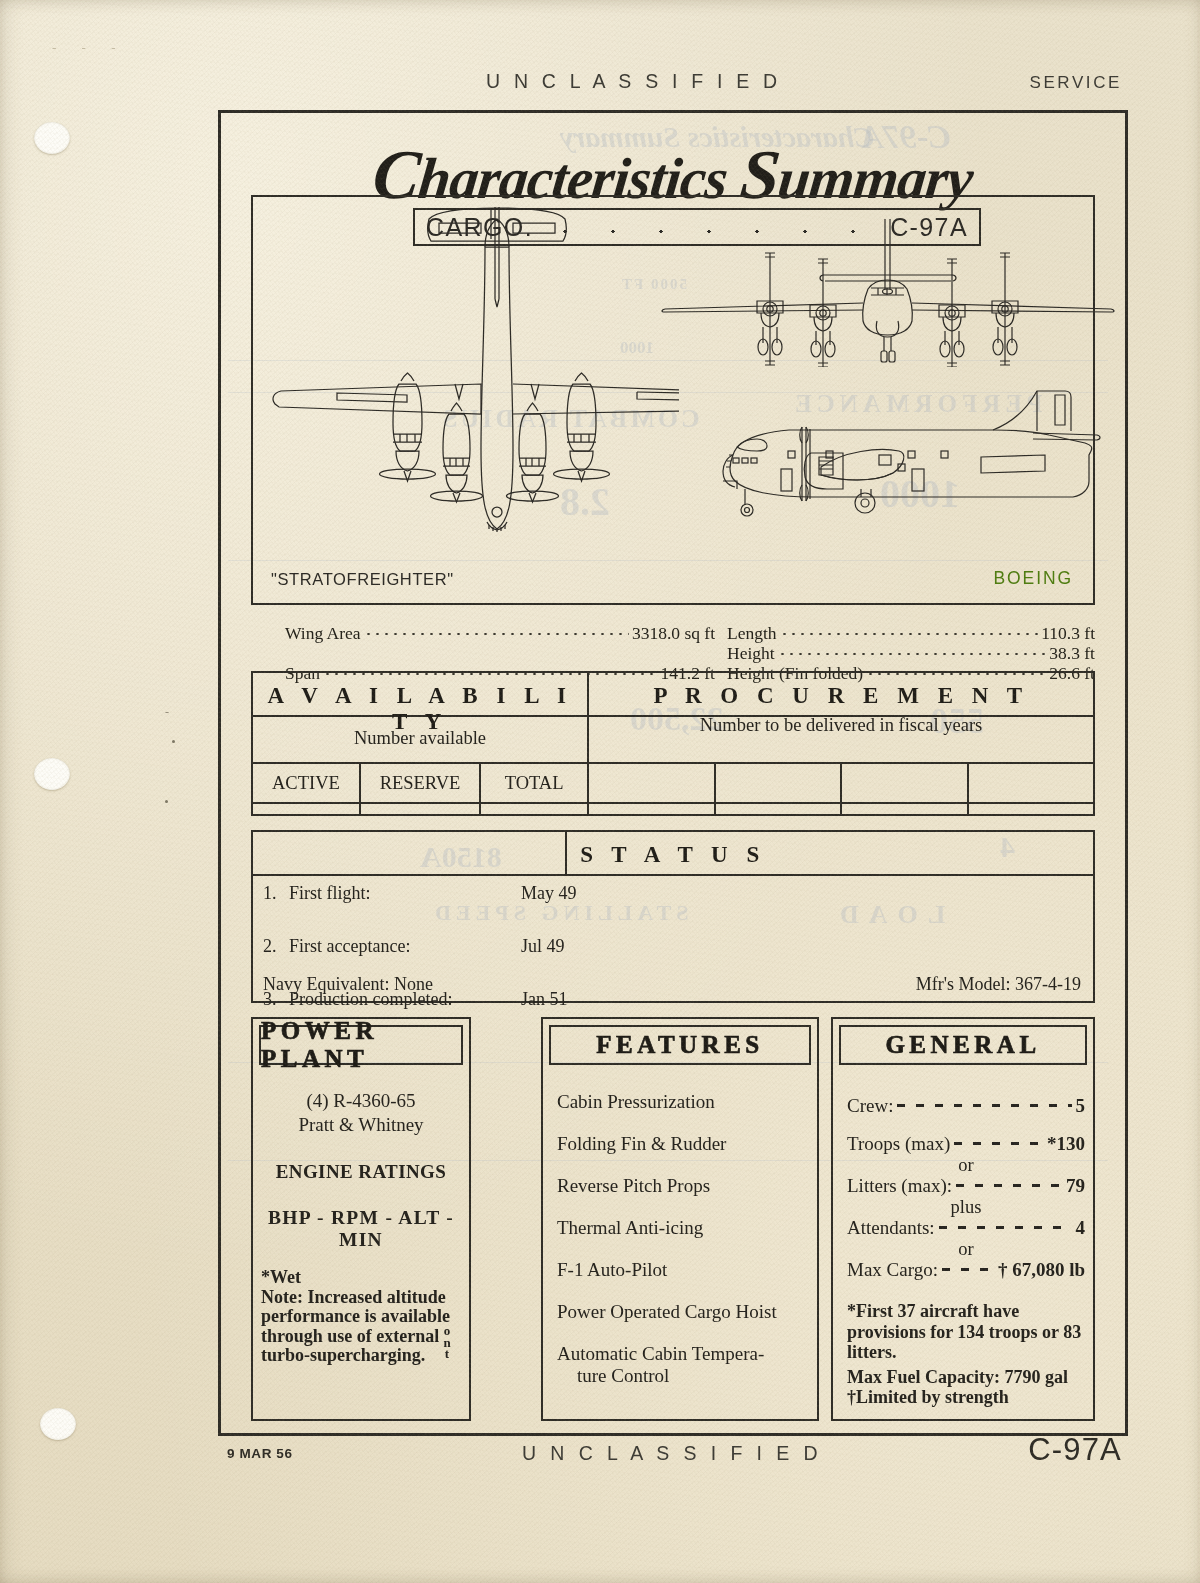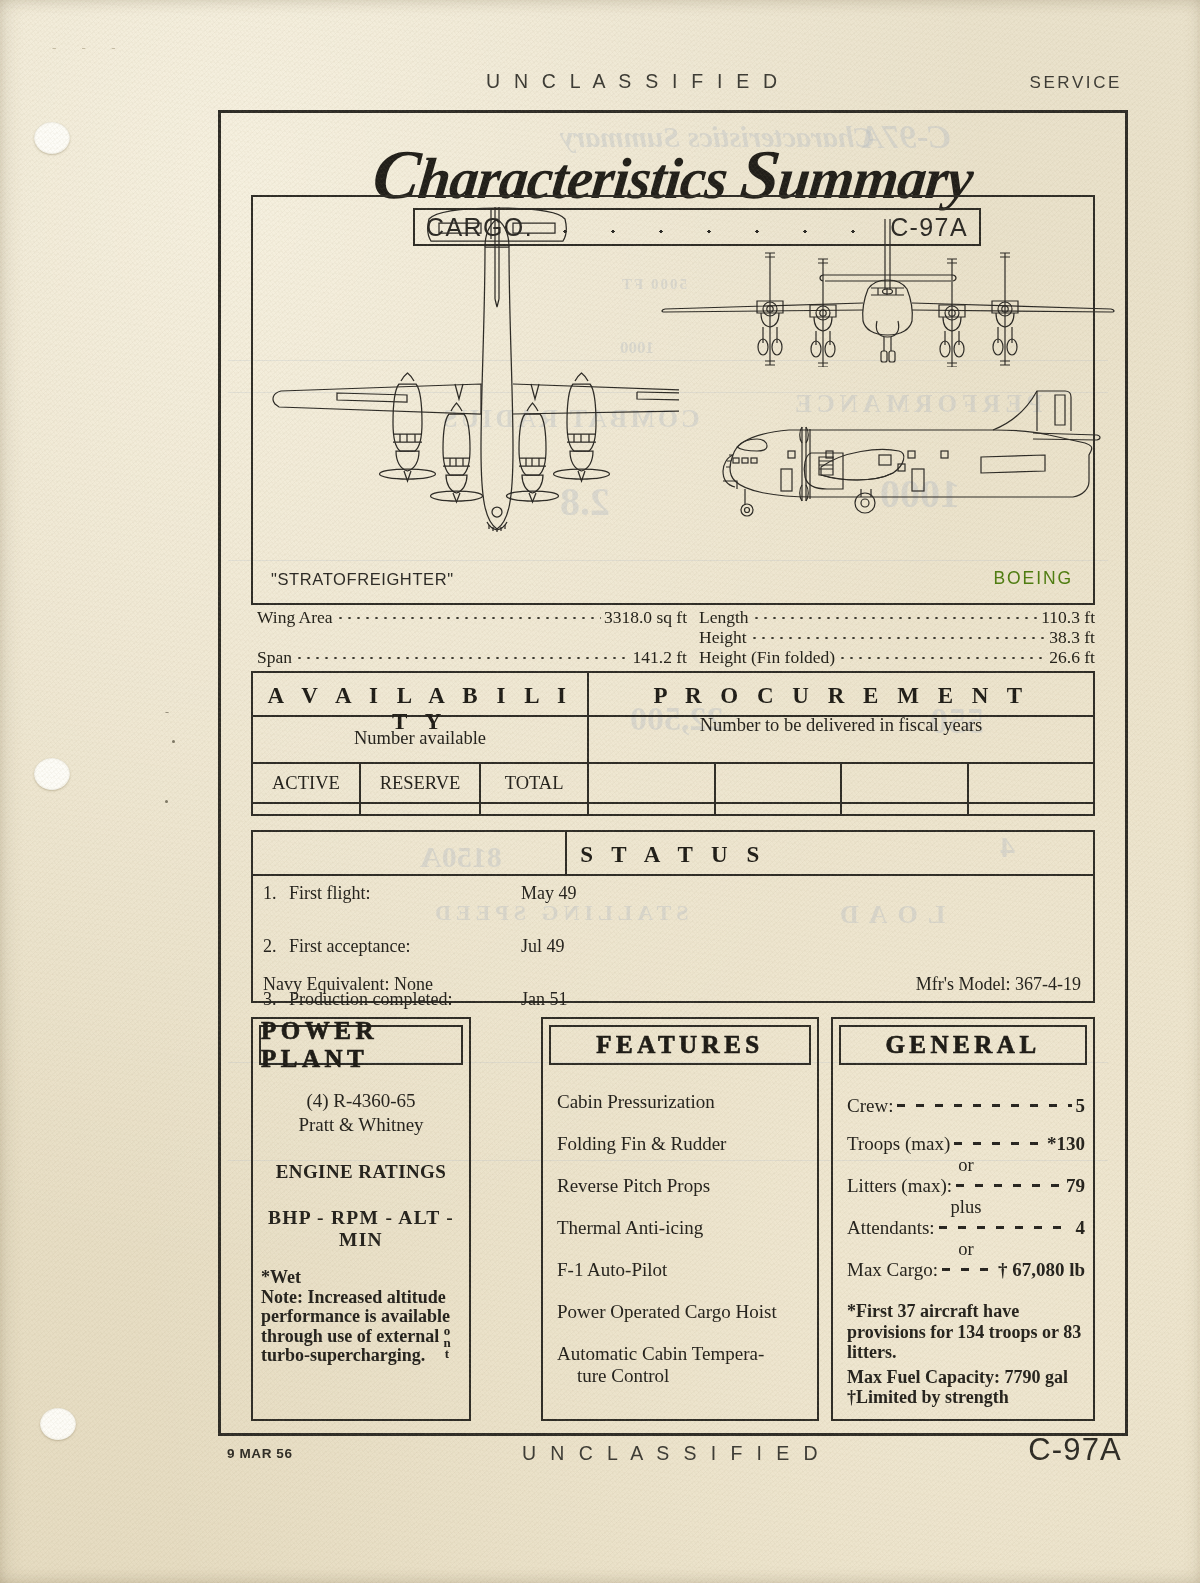--- a/index.html
+++ b/index.html
@@ -111,21 +111,21 @@
     position:absolute;right:20px;bottom:14px;
     font-family:"Liberation Sans",sans-serif;font-size:17.5px;letter-spacing:1.9px;color:#4d7c0f;
   }
   .view{position:absolute;}
 
   
   .dims{
     position:absolute;left:14px;right:14px;top:478px;height:60px;
     font-size:17.5px;color:#222019;
   }
-  .dims .col{position:absolute;top:0;}
+  .dims .col{position:absolute;top:16px;margin-left:28px;}
   .dims .left{left:6px;width:430px;}
   .dims .right{left:448px;right:0;}
   .dimline{display:flex;align-items:baseline;white-space:nowrap;line-height:20px;height:20px;}
   .dimline .lbl{}
   .dimline .fill{flex:1;position:relative;margin:0 3px;}
   .dimline .fill::after{
     content:"";position:absolute;left:0;right:0;bottom:4px;height:2px;
     background-image:radial-gradient(circle, #3a382f 1.05px, rgba(0,0,0,0) 1.25px);
     background-size:9px 2px;background-repeat:repeat-x;
   }

